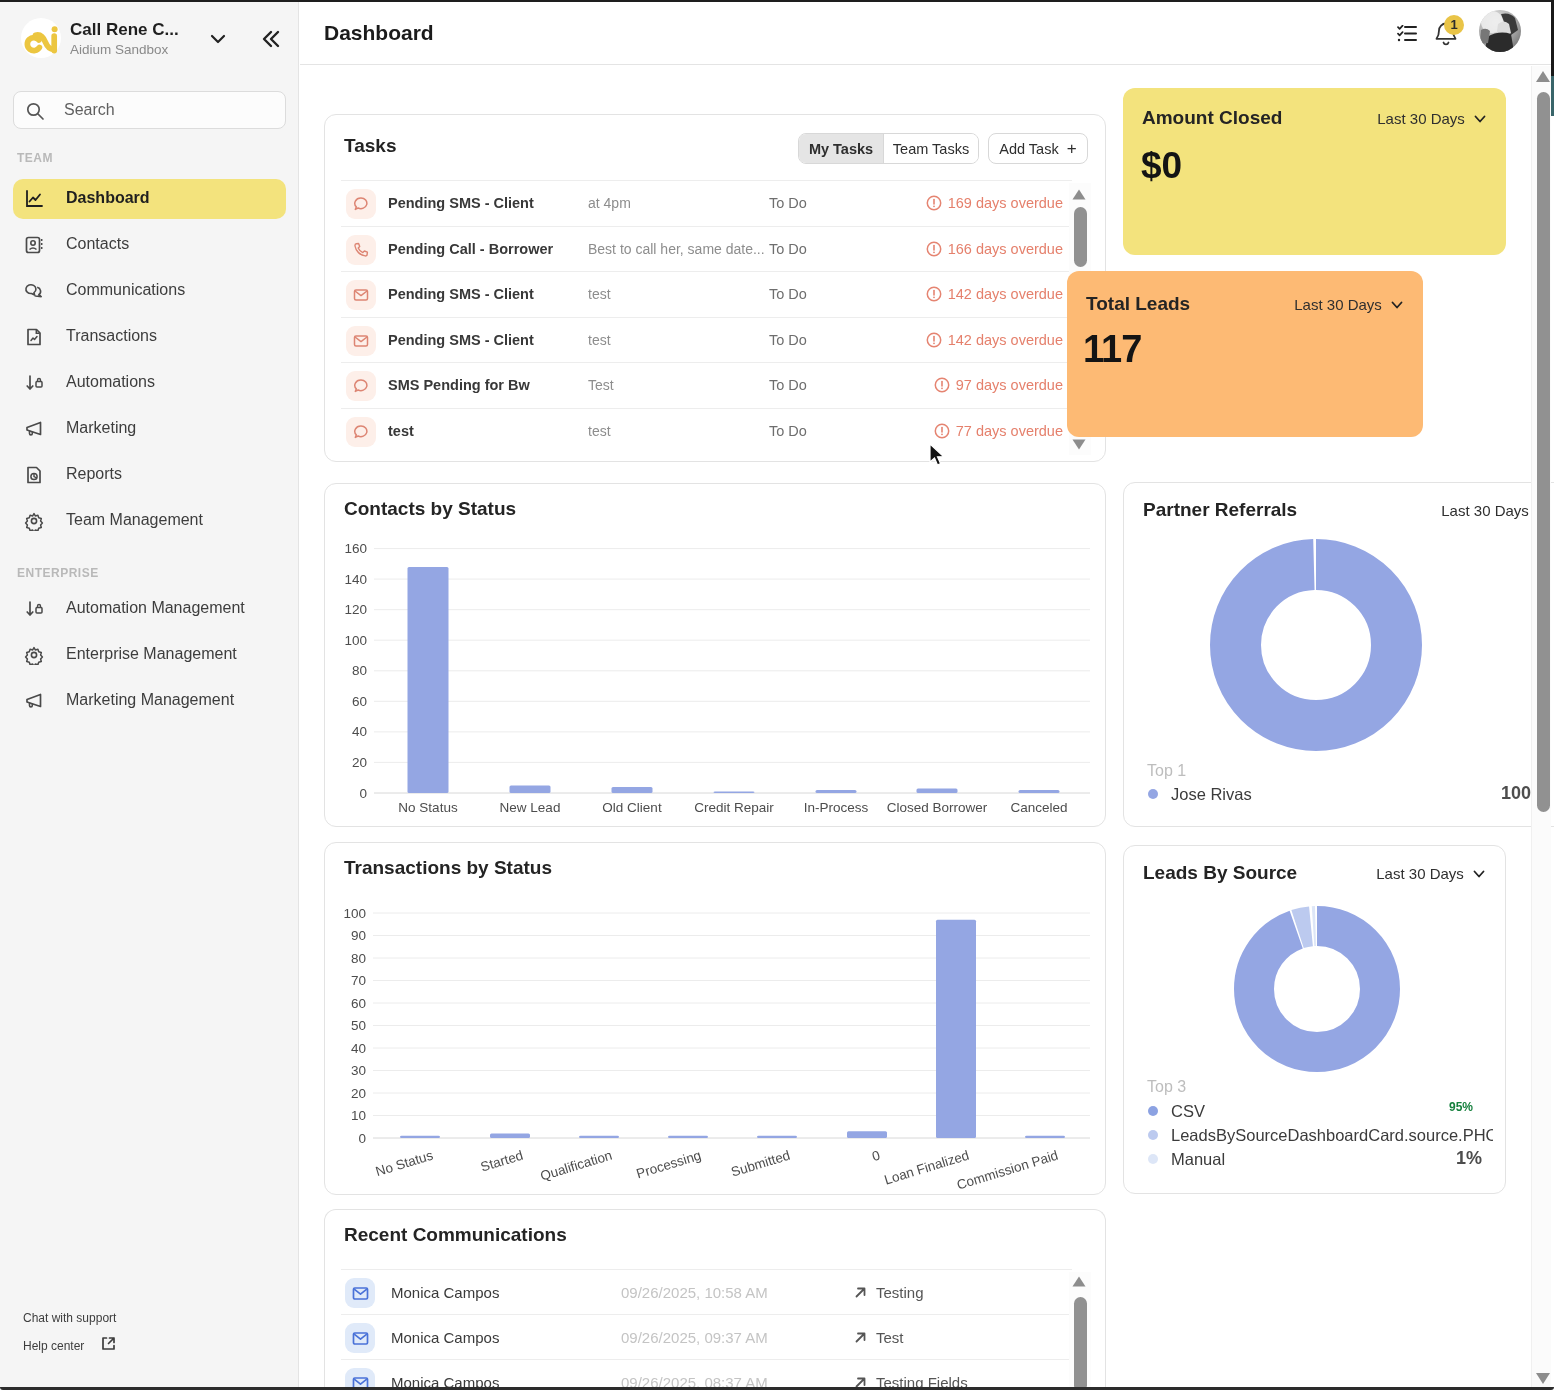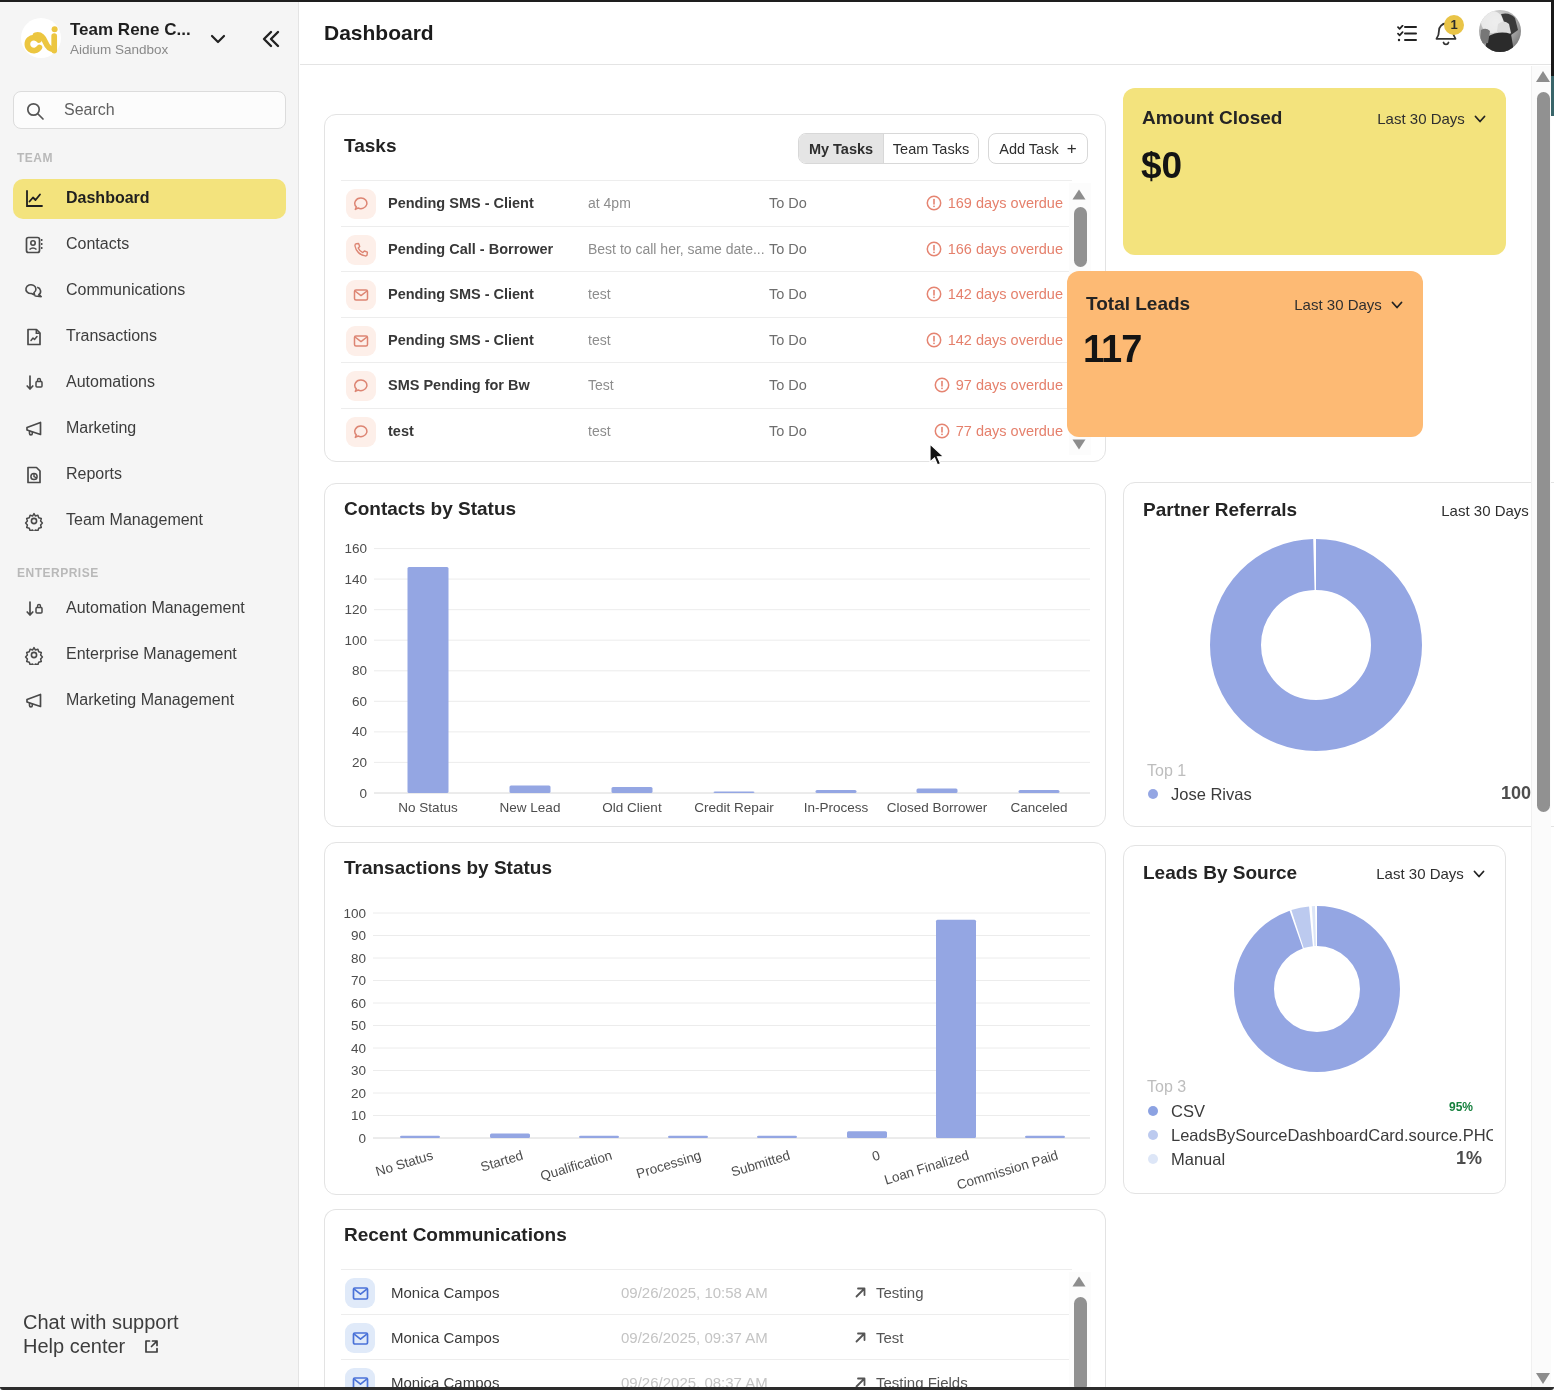--- a/index.html
+++ b/index.html
@@ -16,21 +16,21 @@
 .sb-chev { position:absolute; left:207px; top:28px; }
 .sb-coll { position:absolute; left:259px; top:27px; font-size:22px; color:#333; font-weight:700; letter-spacing:-3px; }
 .search { position:absolute; left:13px; top:91px; width:273px; height:38px; background:#fcfcfc; border:1px solid #dcdcdc; border-radius:8px; }
 .search span { position:absolute; left:50px; top:9px; font-size:16px; color:#5f5f5f; }
 .sb-label { position:absolute; left:17px; font-size:12px; font-weight:700; letter-spacing:0.5px; color:#b9b9b9; }
 .mi { position:absolute; left:13px; width:273px; height:40px; border-radius:10px; }
 .mi .ic { position:absolute; left:11px; top:10px; width:20px; height:20px; }
 .mi .tx { position:absolute; left:53px; top:10px; font-size:16px; color:#3d3d3d; }
 .mi.active { background:#f3e37d; }
 .mi.active .tx { color:#1f1f1f; }
-.sb-foot { position:absolute; left:23px; font-size:20px; color:#3d3d3d; }
+.sb-foot { position:absolute; left:23px; font-size:12px; color:#3d3d3d; }
 
 #topbar { position:absolute; left:300px; top:0; width:1254px; height:65px; background:#fff; border-bottom:1px solid #e4e4e4; }
 #pgtitle { position:absolute; left:324px; top:21px; font-size:21px; font-weight:700; color:#1b1b1b; }
 
 .card { position:absolute; background:#fff; border:1px solid #e3e3e3; border-radius:12px;margin-top:25px; }
 .ctitle { position:absolute; left:19px; font-size:19px; font-weight:700; color:#242424; }
 .range { position:absolute; font-size:15px; color:#2f2f2f; }
 
 .sbv-track { position:absolute; background:#fafafa; }
 .thumb { position:absolute; background:#919191; border-radius:7px; }
@@ -67,21 +67,21 @@
 <div id="sidebar">
   <svg class="sb-logo" viewBox="0 0 40 40">
     <circle cx="20" cy="20" r="20" fill="#ffffff"></circle>
     <g stroke="#ecc640" fill="none" stroke-width="5.7" stroke-linecap="round">
       <path d="M 17.9 22.0 A 6.5 6.5 0 1 0 18.4 29.5"></path>
       <path d="M 14.6 17.2 C 19.8 15.9 22.6 19.5 24.7 24.8 C 26.2 28.5 27.9 31.5 32.8 31.3"></path>
       <path d="M 33.2 18.0 L 33.2 32.6"></path>
     </g>
     <circle cx="33.6" cy="11.2" r="3.0" fill="#ecc640"></circle>
   </svg>
-  <div class="sb-team">Team Rene C...</div>
+  <div class="sb-team">Call Rene C...</div>
   <div class="sb-sub">Aidium Sandbox</div>
   <svg class="sb-chev" width="22" height="22" viewBox="0 0 22 22">
       <path d="M5 8 l6 6 6-6" stroke="#222" stroke-width="2.2" fill="none" stroke-linecap="round" stroke-linejoin="round"></path>
     </svg>
   <svg class="sb-coll" width="24" height="24" viewBox="0 0 24 24" style="letter-spacing:0">
       <path d="M12 5 L5 12 L12 19 M19 5 L12 12 L19 19" stroke="#222" stroke-width="2.4" fill="none" stroke-linecap="round" stroke-linejoin="round"></path>
     </svg>
   <div class="search">
     <svg style="position:absolute;left:11px;top:9px" width="20" height="20" viewBox="0 0 20 20">
         <circle cx="8.5" cy="8.5" r="5.7" stroke="#555" stroke-width="1.7" fill="none"></circle>

